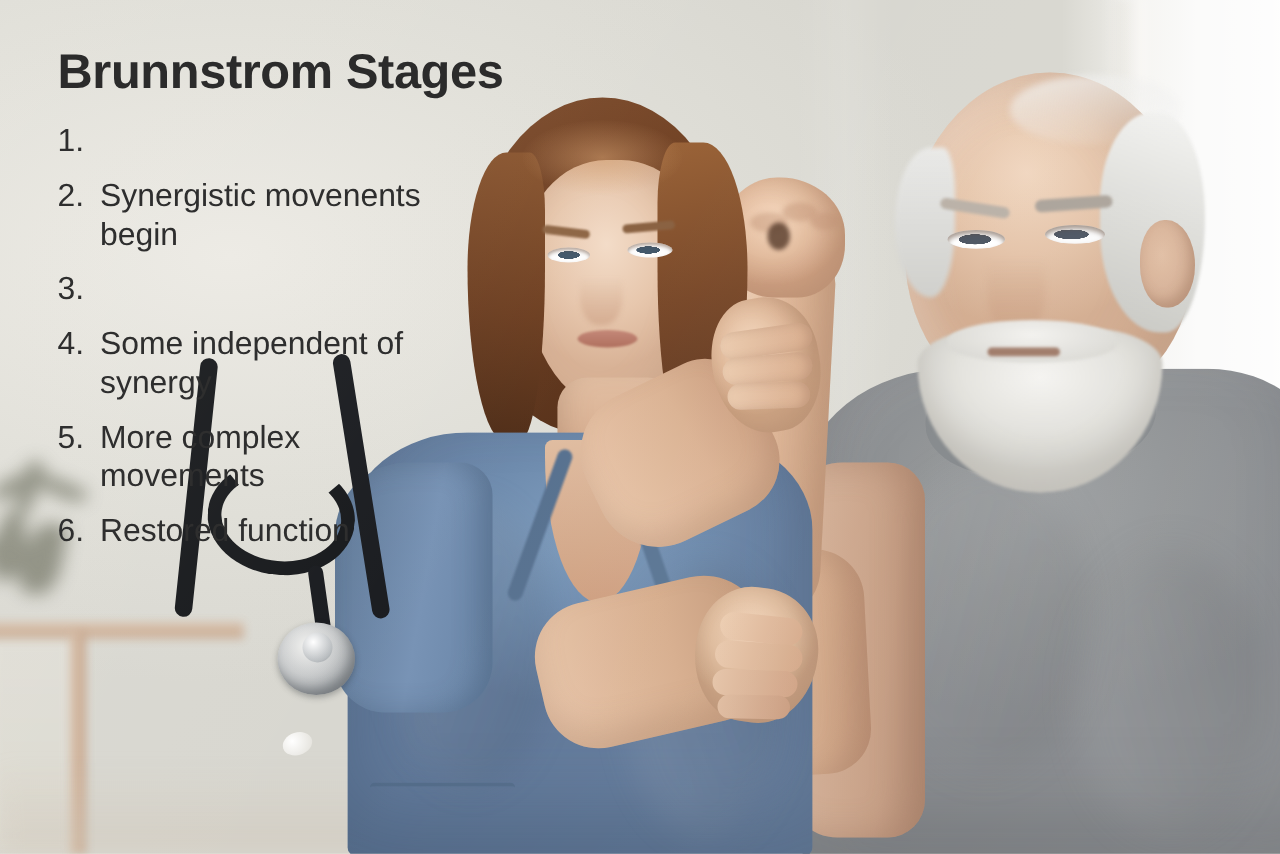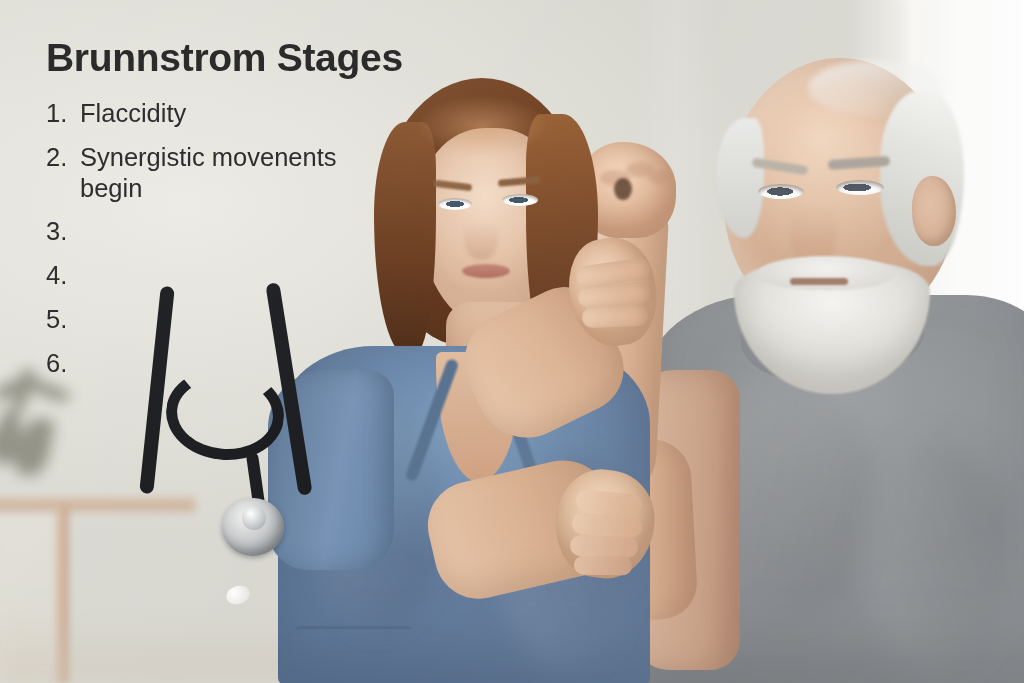--- a/index.html
+++ b/index.html
@@ -517,34 +517,36 @@
     <div class="lf lf4"></div>
   </div>
 
   <div class="grade"></div>
 
   <div class="overlay">
     <div class="title">Brunnstrom Stages</div>
     <ol class="stages">
       <li>
         <span class="num">1.</span>
-        <span class="txt">Flaccidity</span>
       </li>
       <li>
         <span class="num">2.</span>
         <span class="txt">Synergistic movenents begin</span>
       </li>
       <li>
         <span class="num">3.</span>
       </li>
       <li>
         <span class="num">4.</span>
+        <span class="txt">Some independent of synergy</span>
       </li>
       <li>
         <span class="num">5.</span>
+        <span class="txt">More complex movements</span>
       </li>
       <li>
         <span class="num">6.</span>
+        <span class="txt">Restored function</span>
       </li>
     </ol>
   </div>
 
 </div>
 
 </body></html>

